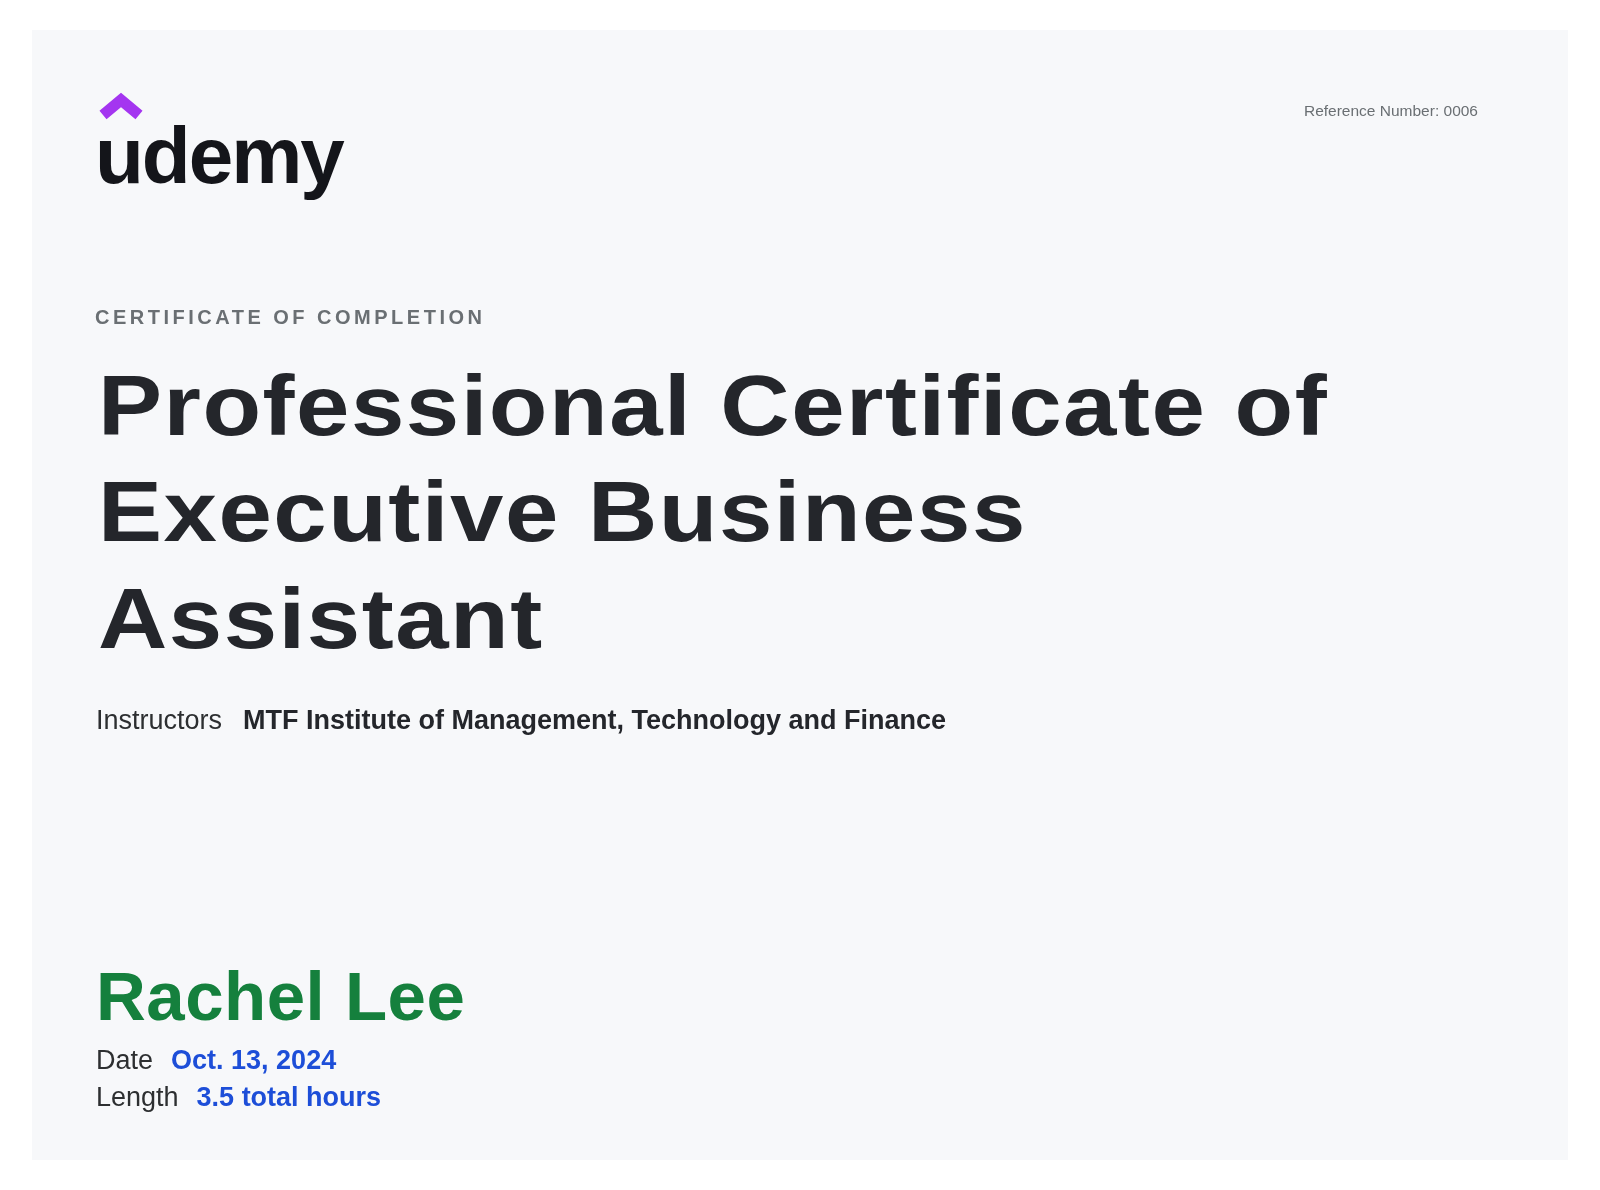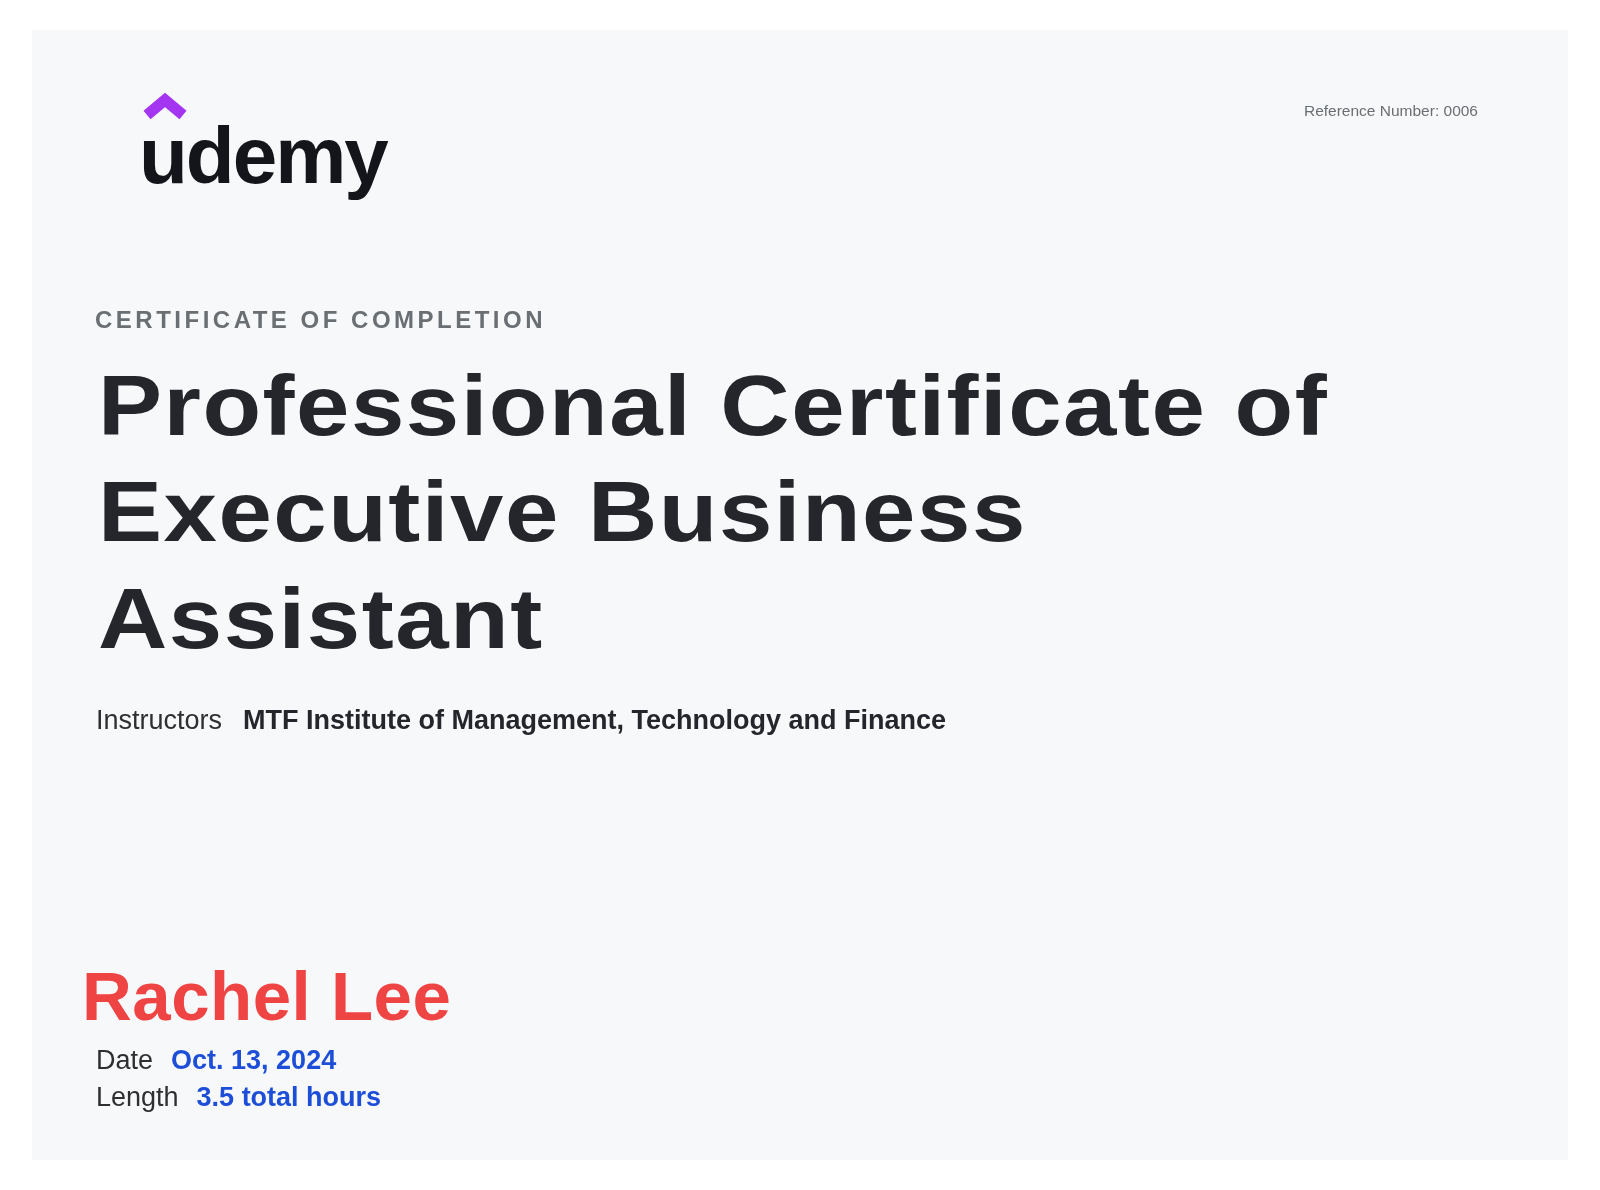--- a/index.html
+++ b/index.html
@@ -23,21 +23,20 @@
     height: 1130px;
     background: #f7f8fa;
   }
   
   .logo {
     position: absolute;
     left: 63px;
     top: 64px;
     width: 280px;
     height: 130px;
-    margin-left: 44px;
   }
   .logo .chevron {
     position: absolute;
     left: 3px;
     top: 0;
   }
   .logo .chevron svg { overflow: visible; display: block; }
   .logo .wordmark {
     position: absolute;
     left: 0;
@@ -56,21 +55,21 @@
     text-align: right;
     font-size: 15.5px;
     line-height: 29px;
     color: #6a6f73;
   }
   
   .eyebrow {
     position: absolute;
     left: 63px;
     top: 276px;
-    font-size: 24px;
+    font-size: 20px;
     font-weight: 700;
     letter-spacing: 3.5px;
     color: #6a6f73;
   }
   
   .course-title {
     position: absolute;
     left: 66px;
     top: 322px;
     width: 1420px;
@@ -91,26 +90,26 @@
     display: flex;
     align-items: baseline;
     gap: 21px;
     font-size: 27px;
     color: #2d2f31;
   }
   .instructors .value { font-weight: 700; color: #24262b; text-align: center; }
   
   .recipient {
     position: absolute;
-    left: 50px;
+    left: 64px;
     top: 927px;
     font-size: 69px;
     font-weight: 700;
     letter-spacing: 0.5px;
-    color: #ef4444;
+    color: #15803d;
   }
   
   .facts {
     position: absolute;
     left: 64px;
     top: 1012px;
   }
   .fact-row {
     display: flex;
     align-items: baseline;

